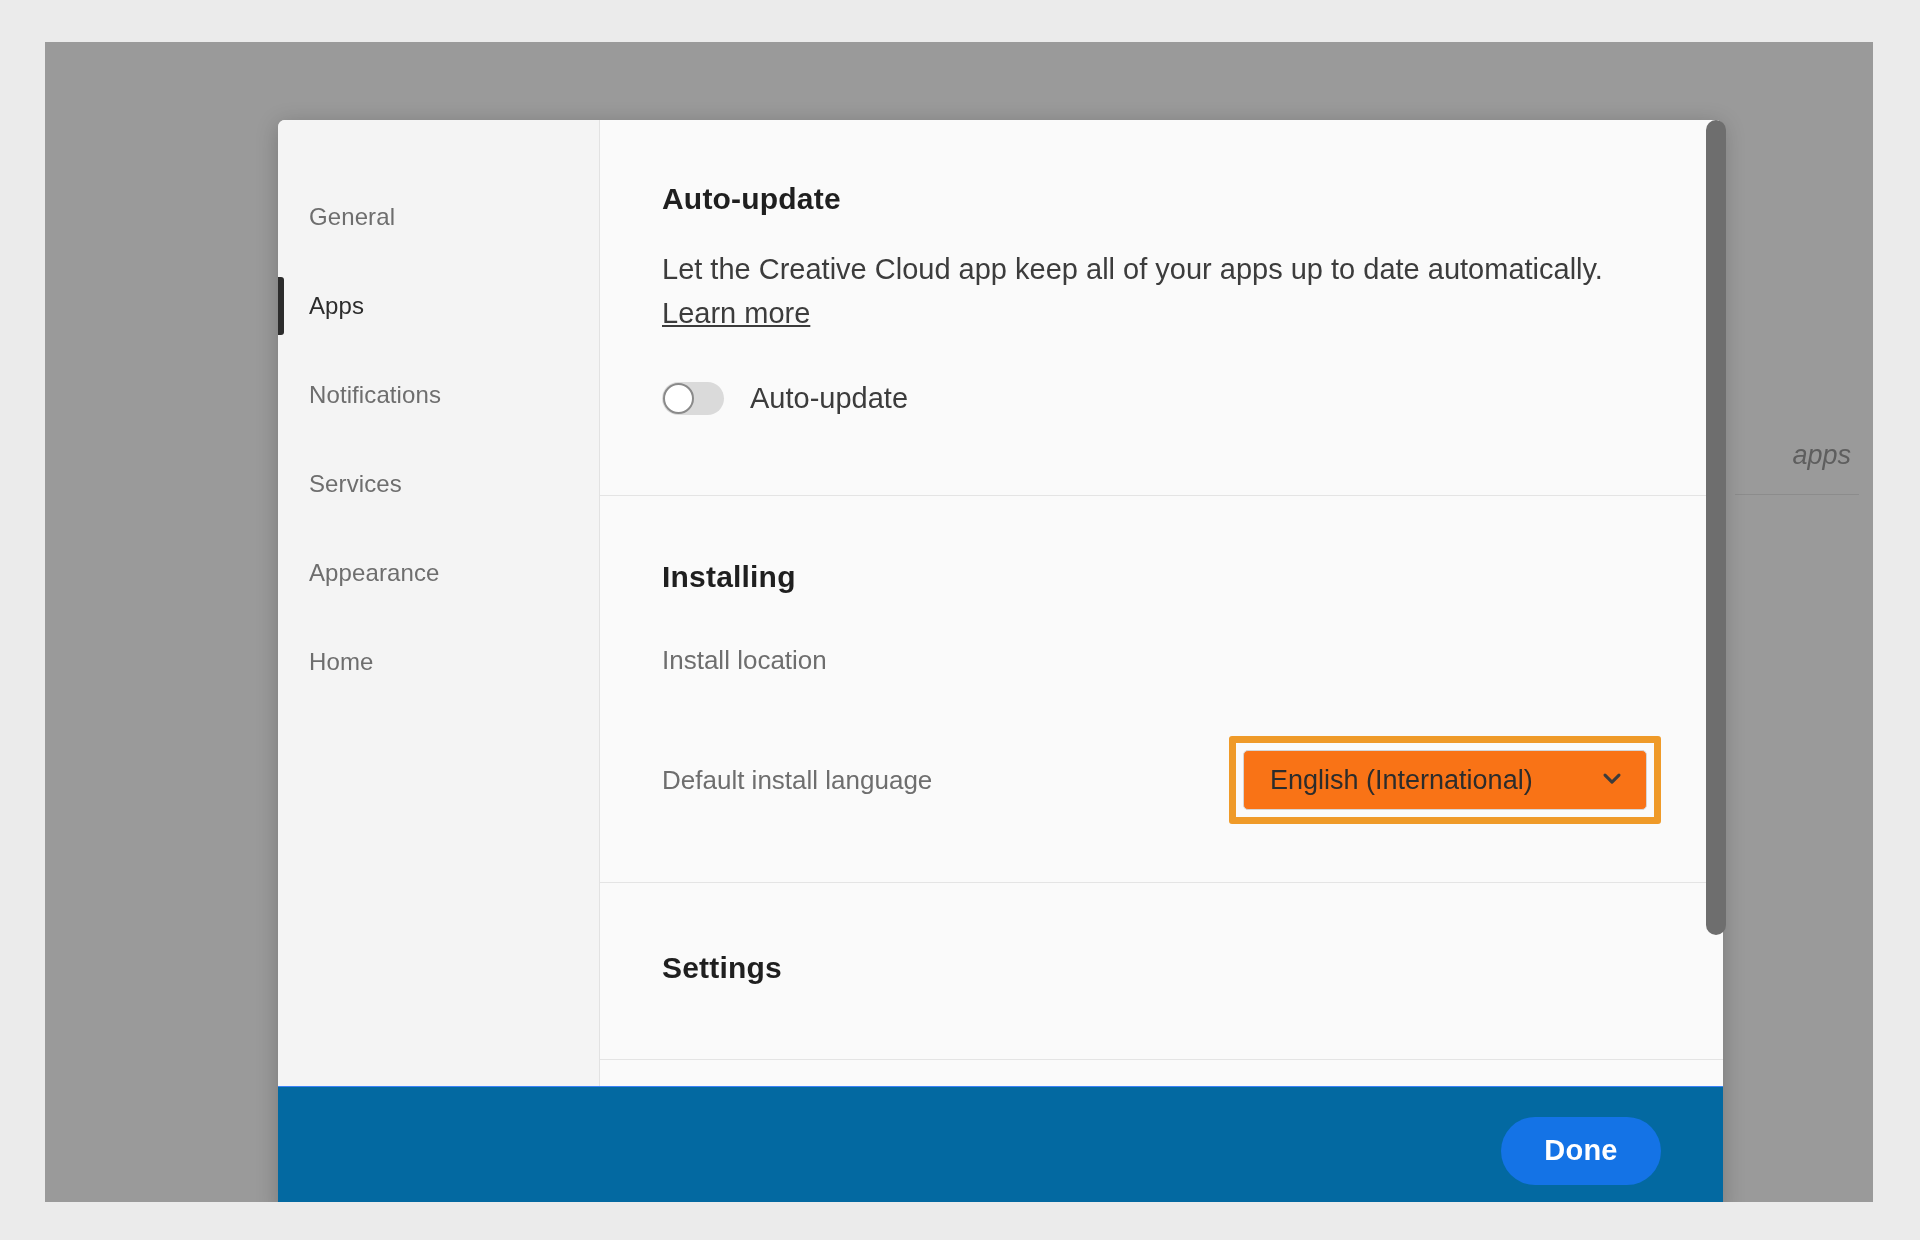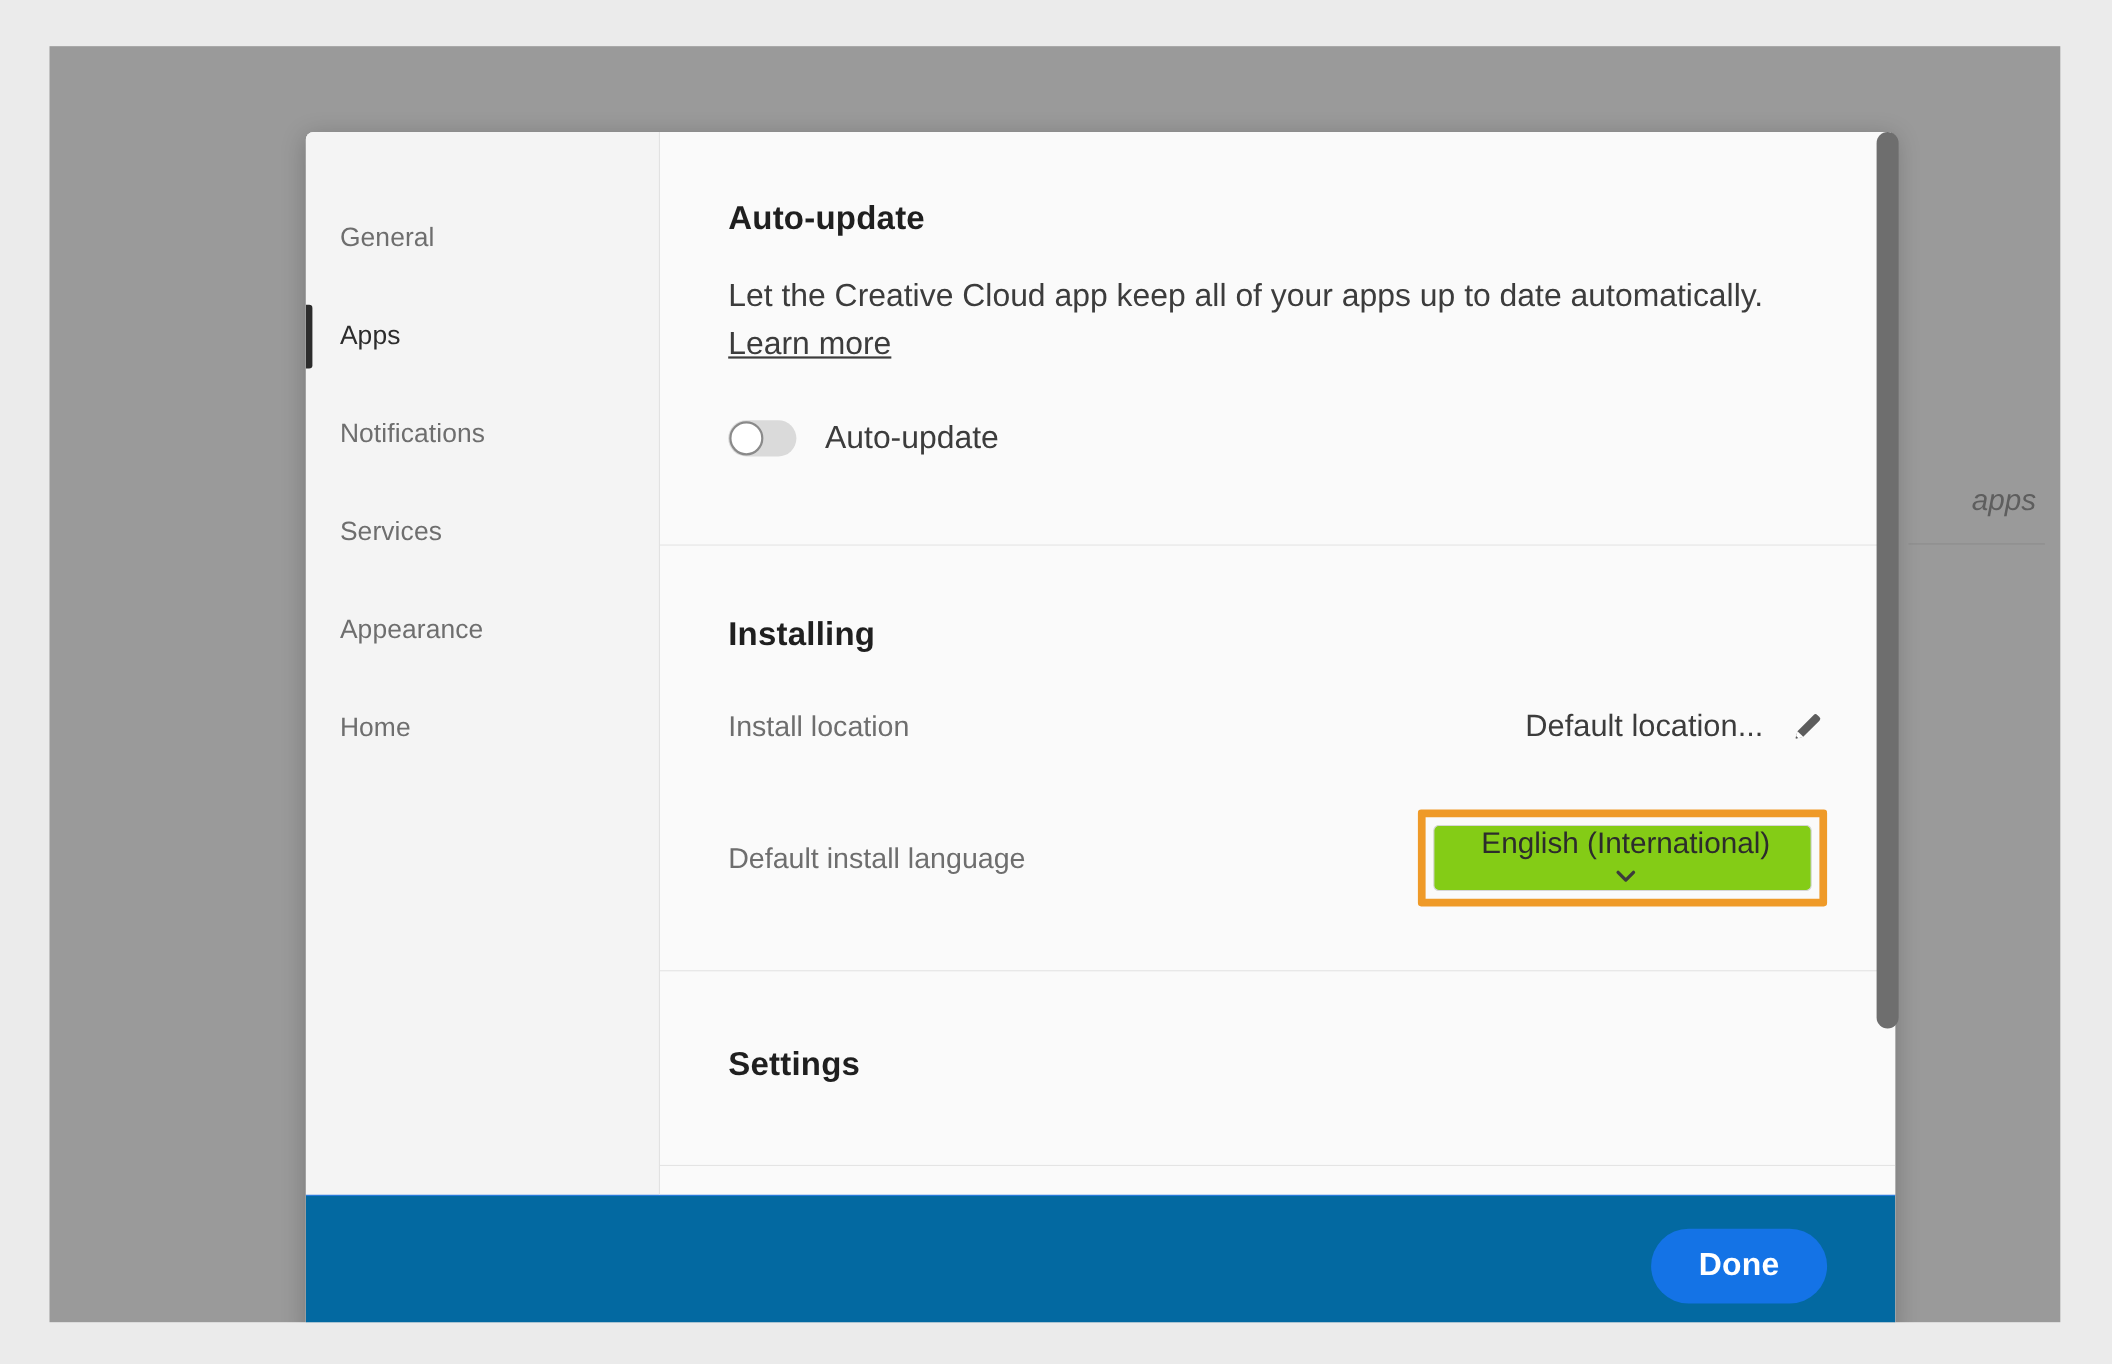--- a/index.html
+++ b/index.html
@@ -203,32 +203,31 @@
   }
 
   
   .highlight-box {
     border: 7px solid #ef9a28;
     border-radius: 3px;
     padding: 7px;
     background: transparent;
   }
   .dropdown {
-    width: 344px;
+    width: 404px;
     height: 60px;
-    background: #84cc16;
+    background: #f97316;
     border: 1.5px solid #d6d6d6;
     border-radius: 5px;
     display: flex;
     align-items: center;
     justify-content: space-between;
     padding: 0 20px 0 26px;
     box-sizing: border-box;
     cursor: pointer;
-    flex-direction: column;
   }
   .dropdown-value {
     font-size: 27px;
     color: #2c2c2c;
     white-space: nowrap;
   }
 
   
   .footer {
     flex: 0 0 auto;
@@ -325,29 +324,20 @@
               </div>
               <span class="toggle-label">Auto-update</span>
             </div>
           </section>
 
           <section class="section installing">
             <h2 class="section-title">Installing</h2>
 
             <div class="pref-row">
               <span class="pref-label">Install location</span>
-              <span class="pref-value-wrap">
-                <span class="pref-value">Default location...</span>
-                <span class="pencil-btn">
-                  <svg width="34" height="34" viewBox="0 0 24 24" aria-hidden="true">
-                    <path d="M4.5 19.5l1.2-4.2L16.1 4.9a1.6 1.6 0 0 1 2.3 0l1.4 1.4a1.6 1.6 0 0 1 0 2.3L9.4 18.9l-4.2 1.2a.55.55 0 0 1-.7-.6z" fill="#5c5c5c"></path>
-                    <path d="M5.7 15.3l3.7 3.6-3.1.9-1.5-1.4z" fill="#ffffff"></path>
-                  </svg>
-                </span>
-              </span>
             </div>
 
             <div class="pref-row">
               <span class="pref-label">Default install language</span>
               <span class="highlight-box">
                 <span class="dropdown">
                   <span class="dropdown-value">English (International)</span>
                   <span>
                     <svg width="28" height="28" viewBox="0 0 24 24" aria-hidden="true">
                       <path d="M6 9.5l6 6 6-6" fill="none" stroke="#3c3c3c" stroke-width="2.6" stroke-linecap="round" stroke-linejoin="round"></path>

